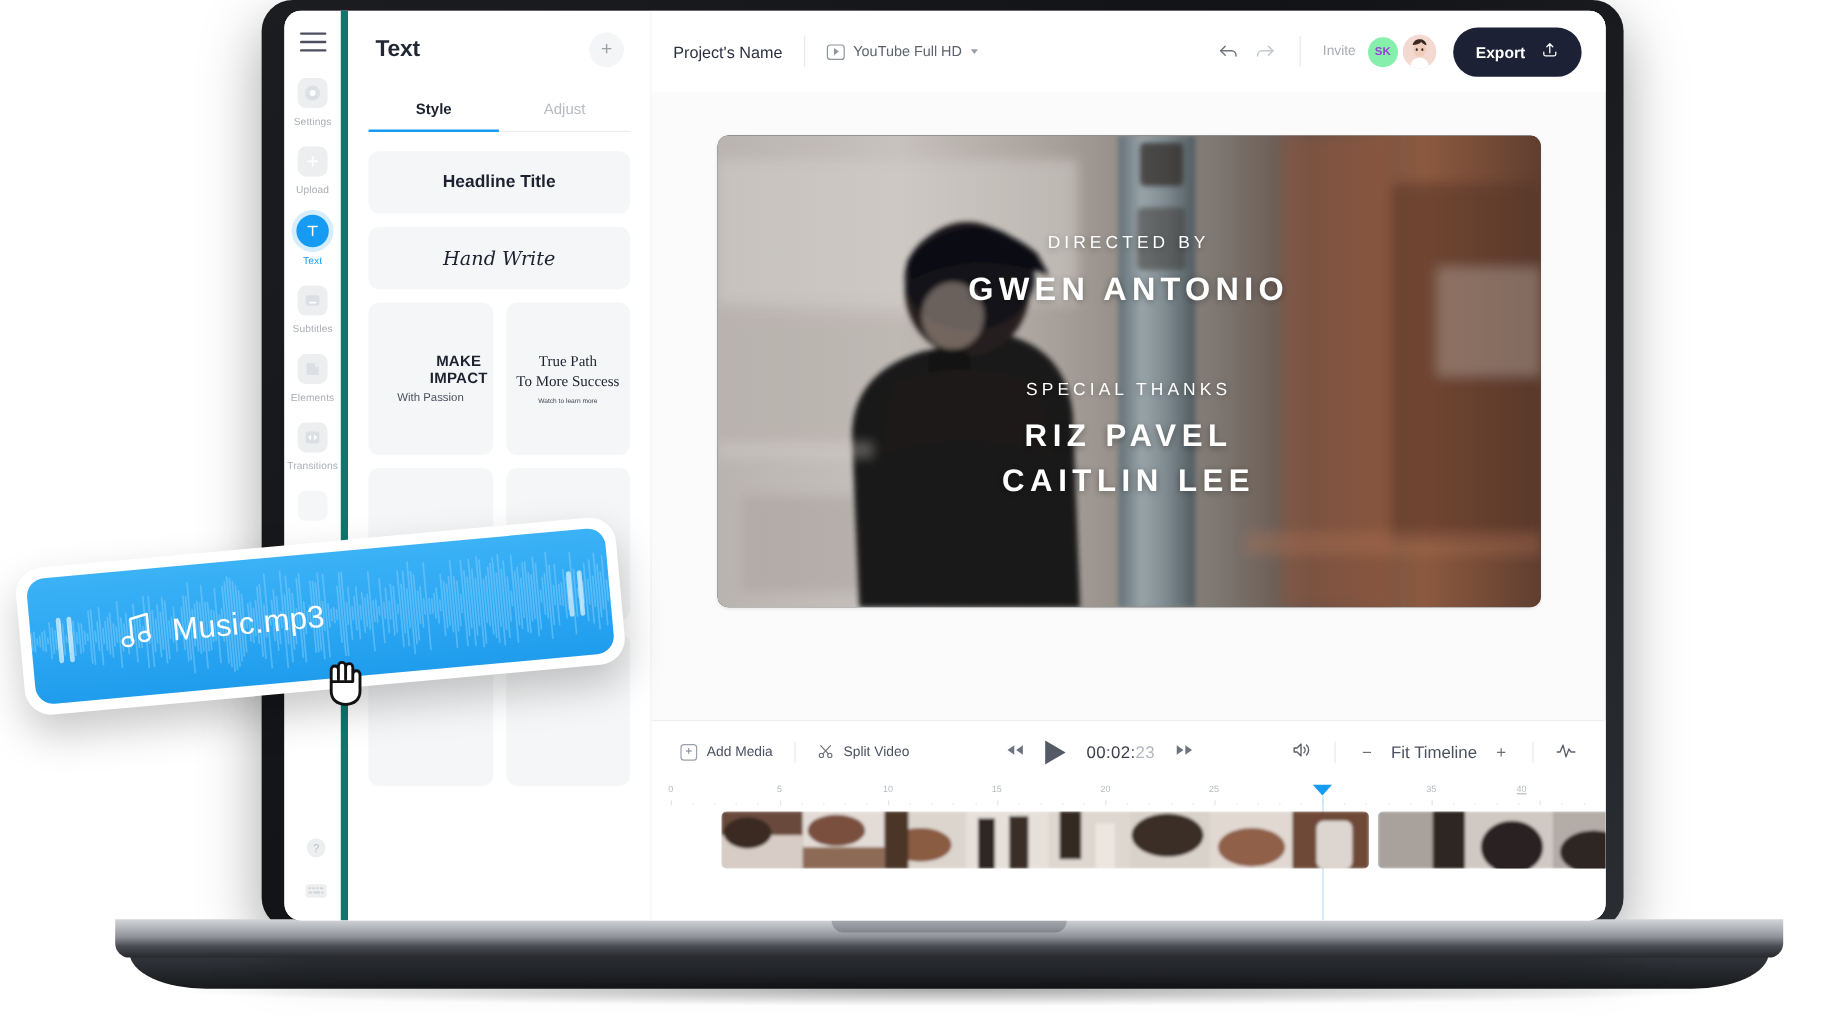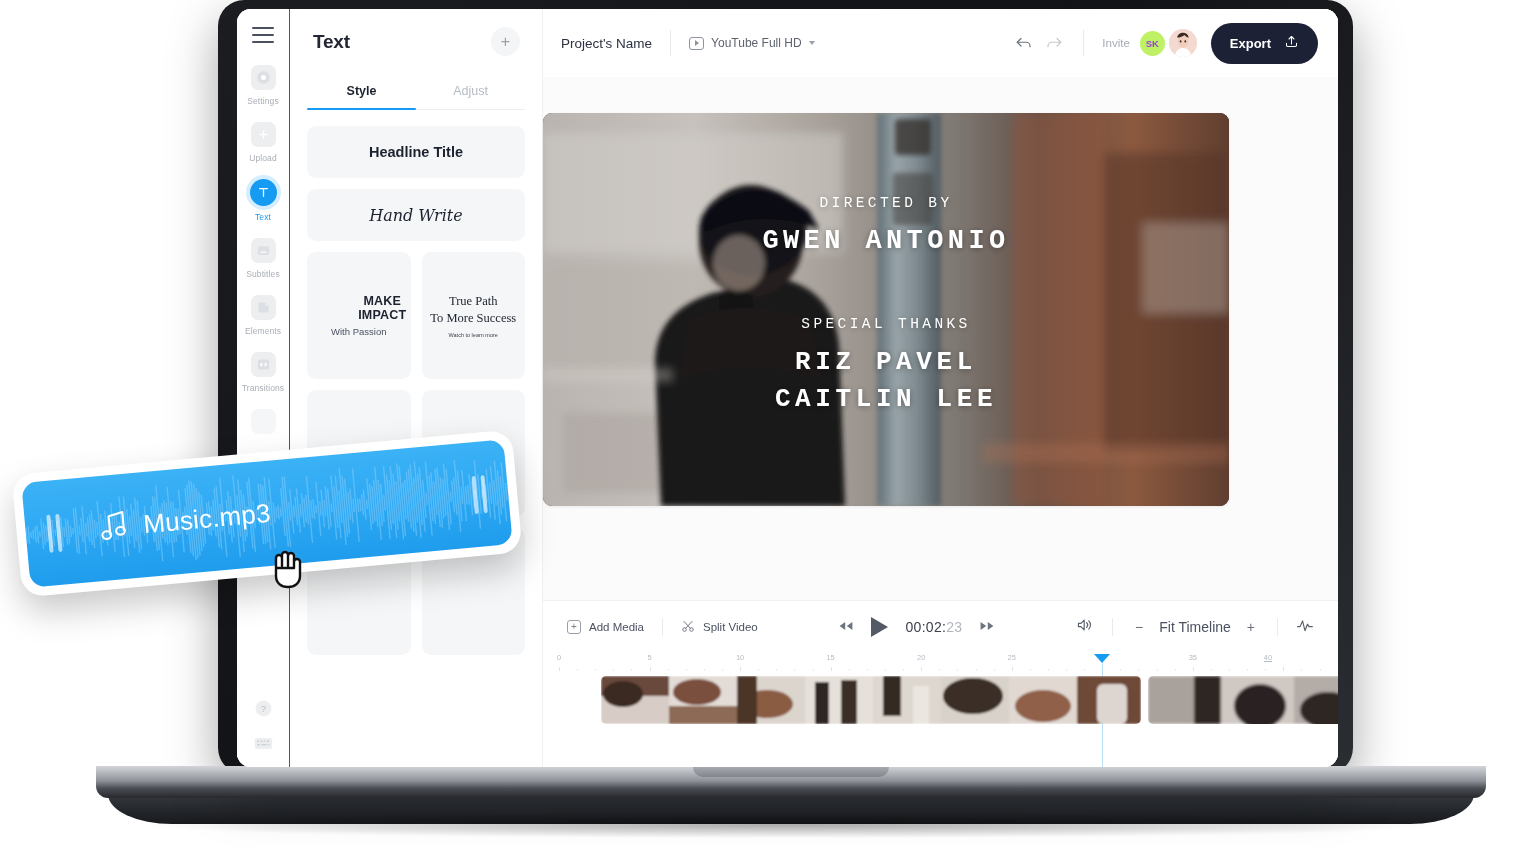--- a/index.html
+++ b/index.html
@@ -43,21 +43,21 @@
     background: radial-gradient(ellipse at center, rgba(0,0,0,.30) 0%, rgba(0,0,0,0) 72%);
   }
 
   
   .app { position: absolute; inset: 0; background:#fff; display:flex; flex-direction:column; }
 
   .app-body { flex: 1; display: flex; min-height: 0; }
 
   
   .rail {
-    width: 53px; background:#fff; border-right:1px solid #0f766e;
+    width: 53px; background:#fff; border-right:6px solid #0f766e;
     display:flex; flex-direction:column; align-items:center; padding-top: 18px;
     position: relative;
   }
   .hamburger { width: 22px; height: 16px; display:flex; flex-direction:column; justify-content:space-between; cursor:pointer; margin-bottom: 22px;}
   .hamburger i { display:block; height:2px; background:#4b5160; border-radius:2px; }
   .rail-item { width: 53px; display:flex; flex-direction:column; align-items:center; margin-bottom: 16px; cursor:pointer; }
   .rail-ico {
     width: 25px; height: 25px; border-radius: 7px; background:#eceef0;
     display:flex; align-items:center; justify-content:center; color:#fff;
   }
@@ -103,28 +103,28 @@
   .topbar { height: 68px; background:#fff; display:flex; align-items:center; padding: 0 20px 0 18px; }
   .proj-name { font-size: 13.5px; color:#2b3140; font-weight:500; }
   .vsep { width:1px; height: 26px; background:#e7e9ec; margin: 0 18px; }
   .preset { display:flex; align-items:center; gap:7px; font-size: 12px; color:#5d636e; cursor:pointer;}
   .preset-ico { width:15px; height:13px; border:1.4px solid #8e949e; border-radius:3px; display:flex; align-items:center; justify-content:center;}
   .preset-ico:after{content:""; border-left:4px solid #8e949e; border-top:3px solid transparent; border-bottom:3px solid transparent; margin-left:1px;}
   .caret { width:0;height:0;border-left:3.5px solid transparent;border-right:3.5px solid transparent;border-top:4px solid #9aa0aa; }
   .spacer { flex:1; }
   .icobtn { width: 30px; height:30px; display:flex; align-items:center; justify-content:center; cursor:pointer; }
   .invite { font-size: 11.5px; color:#a7acb4; margin: 0 10px 0 4px; cursor:pointer;}
-  .sk { width:25px;height:25px;border-radius:50%;background:#bef264;color:#9b3fd8;font-size:9.5px;font-weight:700;display:flex;align-items:center;justify-content:center;}
+  .sk { width:25px;height:25px;border-radius:50%;background:#86efac;color:#9b3fd8;font-size:9.5px;font-weight:700;display:flex;align-items:center;justify-content:center;}
   .avatar { width:28px;height:28px;border-radius:50%;margin-left:4px;overflow:hidden;background:#f3ddd6; display:flex;align-items:flex-end;justify-content:center;}
   .export {
     margin-left: 14px; height: 41px; background:#1c2135; color:#fff; border-radius: 21px;
     display:flex; align-items:center; gap:13px; padding: 0 19px; font-size: 13px; font-weight:600; cursor:pointer;
   }
 
-  .stage-area { flex:1; display:flex; align-items:flex-start; padding-top: 36px; min-height:0;font-family:Liberation Mono, monospace;}
+  .stage-area { flex:1; display:flex; align-items:flex-start; justify-content:center; padding-top: 36px; min-height:0;}
   .video-card {
     width: 686px; height: 393px; border-radius: 9px; position:relative; overflow:hidden;
     box-shadow: 0 1px 3px rgba(0,0,0,.08);
     background: #2a2422;
   }
   .vid-bg { position:absolute; inset:0; }
   .credits { position:absolute; inset:0; display:flex; flex-direction:column; align-items:center; justify-content:flex-start; padding-top: 82px; color:#fff; text-shadow: 0 1px 6px rgba(0,0,0,.35);}
   .cr-small { font-size: 14.5px; letter-spacing: 3.4px; font-weight:400; }
   .cr-big { font-size: 27px; letter-spacing: 4.4px; font-weight:700; margin-top: 15px; }
   .cr-gap { height: 60px; }

